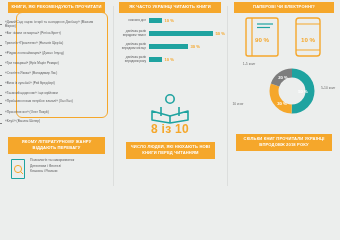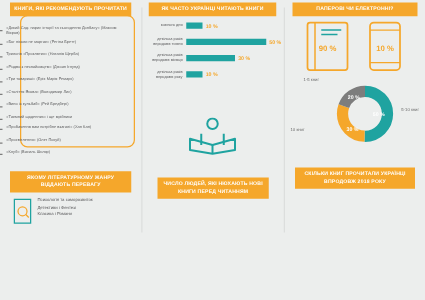--- a/index.html
+++ b/index.html
@@ -190,20 +190,21 @@
       </div>
     </div>
 
     <svg class="reader" width="46" height="30" viewBox="0 0 46 30">
       <circle cx="23" cy="5" r="4.2" fill="none" stroke="#1fa3a0" stroke-width="1.6"></circle>
       <path d="M14 13 L14 22 M32 13 L32 22" stroke="#1fa3a0" stroke-width="1.6" fill="none"></path>
       <path d="M5 17 L23 22 L41 17 L41 26 L23 29 L5 26 Z" fill="none" stroke="#1fa3a0" stroke-width="1.6" stroke-linejoin="round"></path>
       <line x1="23" y1="22" x2="23" y2="29" stroke="#1fa3a0" stroke-width="1.6"></line>
     </svg>
 
+    <div class="big-stat">8 із 10</div>
 
     <div class="ribbon sniff-ribbon">ЧИСЛО ЛЮДЕЙ, ЯКІ НЮХАЮТЬ НОВІ КНИГИ ПЕРЕД ЧИТАННЯМ</div>
   </div>
 
   <div class="col col-right">
 
     <div class="ribbon pe-ribbon">ПАПЕРОВІ ЧИ ЕЛЕКТРОННІ?</div>
 
     <div class="devices">
       <div class="dev">

